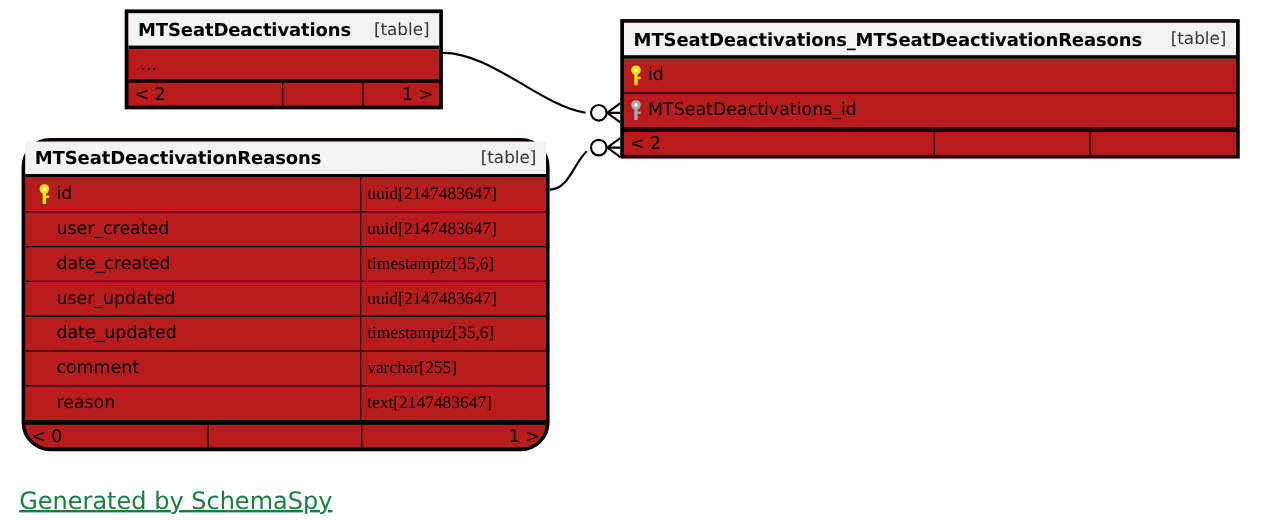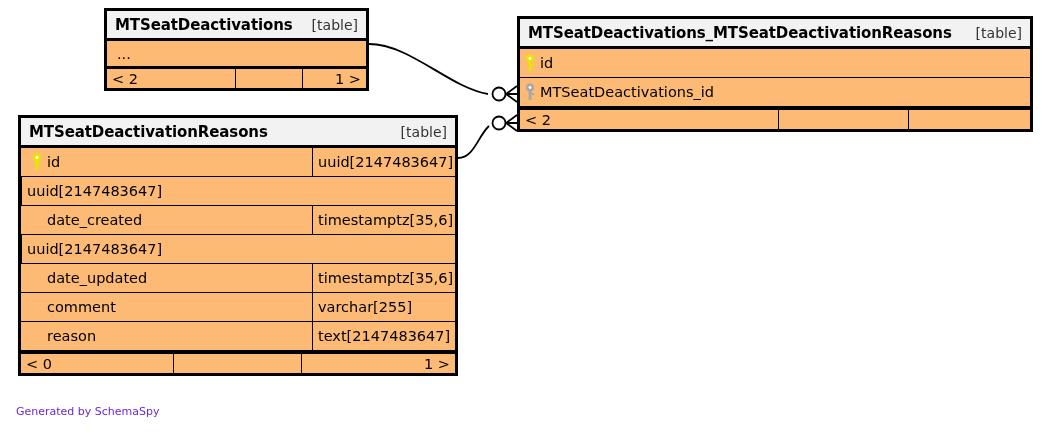--- a/index.html
+++ b/index.html
@@ -28,21 +28,21 @@
     top: 0;
     width: 1052px;
     height: 435px;
     pointer-events: none;
   }
 
   
   .table-box {
     position: absolute;
     border: 3px solid #000000;
-    background: #fdba74;
+    background: #b91c1c;
     box-sizing: border-box;
   }
 
   .tbl-header {
     display: flex;
     align-items: center;
     justify-content: space-between;
     background: #f2f2f2;
     border-bottom: 3px solid #000000;
     box-sizing: border-box;
@@ -137,34 +137,35 @@
 
   #tbl-join {
     left: 517px; top: 16px; width: 516px;
   }
   #tbl-join .tbl-row { height: 29px; }
   #tbl-join .tbl-footer .foot-cell:nth-child(1) { width: 258px; }
   #tbl-join .tbl-footer .foot-cell:nth-child(2) { width: 130px; }
   #tbl-join .tbl-footer .foot-cell:nth-child(3) { flex: 1; }
 
   #tbl-reasons {
-    left: 18px; top: 115px; width: 440px;
-  }
-  #tbl-reasons .col-type { width: 143px; }
+    left: 18px; top: 115px; width: 440px; border-radius: 24px;
+  }
+  #tbl-reasons .col-type { width: 155px; font-family: Liberation Serif, serif; }
   #tbl-reasons .tbl-footer .foot-cell:nth-child(1) { width: 152px; }
   #tbl-reasons .tbl-footer .foot-cell:nth-child(2) { width: 128px; }
   #tbl-reasons .tbl-footer .foot-cell:nth-child(3) { flex: 1; }
 
   .caption {
     position: absolute;
     left: 16px;
     top: 405px;
-    font-size: 11px;
-    color: #6d28d9;
-    white-space: nowrap;
+    font-size: 20px;
+    color: #15803d;
+    white-space: nowrap;
+    text-decoration: underline;
   }
 </style>
 </head>
 <body>
 
 <div class="canvas">
 
   <svg class="edges" viewBox="0 0 1052 435" width="1052" height="435">
 
     <g>
@@ -249,32 +250,40 @@
             <rect x="4.6" y="7" width="2.8" height="10" fill="#e6e600"></rect>
             <rect x="7.4" y="10" width="2.6" height="2" fill="#e6e600"></rect>
           </svg>
         </span>
         <span class="col-label">id</span>
       </span>
       <span class="col-type">uuid[2147483647]</span>
     </div>
 
     <div class="tbl-row">
+      <span class="col-name">
+        <span class="keyslot"></span>
+        <span class="col-label">user_created</span>
+      </span>
       <span class="col-type">uuid[2147483647]</span>
     </div>
 
     <div class="tbl-row">
       <span class="col-name">
         <span class="keyslot"></span>
         <span class="col-label">date_created</span>
       </span>
       <span class="col-type">timestamptz[35,6]</span>
     </div>
 
     <div class="tbl-row">
+      <span class="col-name">
+        <span class="keyslot"></span>
+        <span class="col-label">user_updated</span>
+      </span>
       <span class="col-type">uuid[2147483647]</span>
     </div>
 
     <div class="tbl-row">
       <span class="col-name">
         <span class="keyslot"></span>
         <span class="col-label">date_updated</span>
       </span>
       <span class="col-type">timestamptz[35,6]</span>
     </div>

